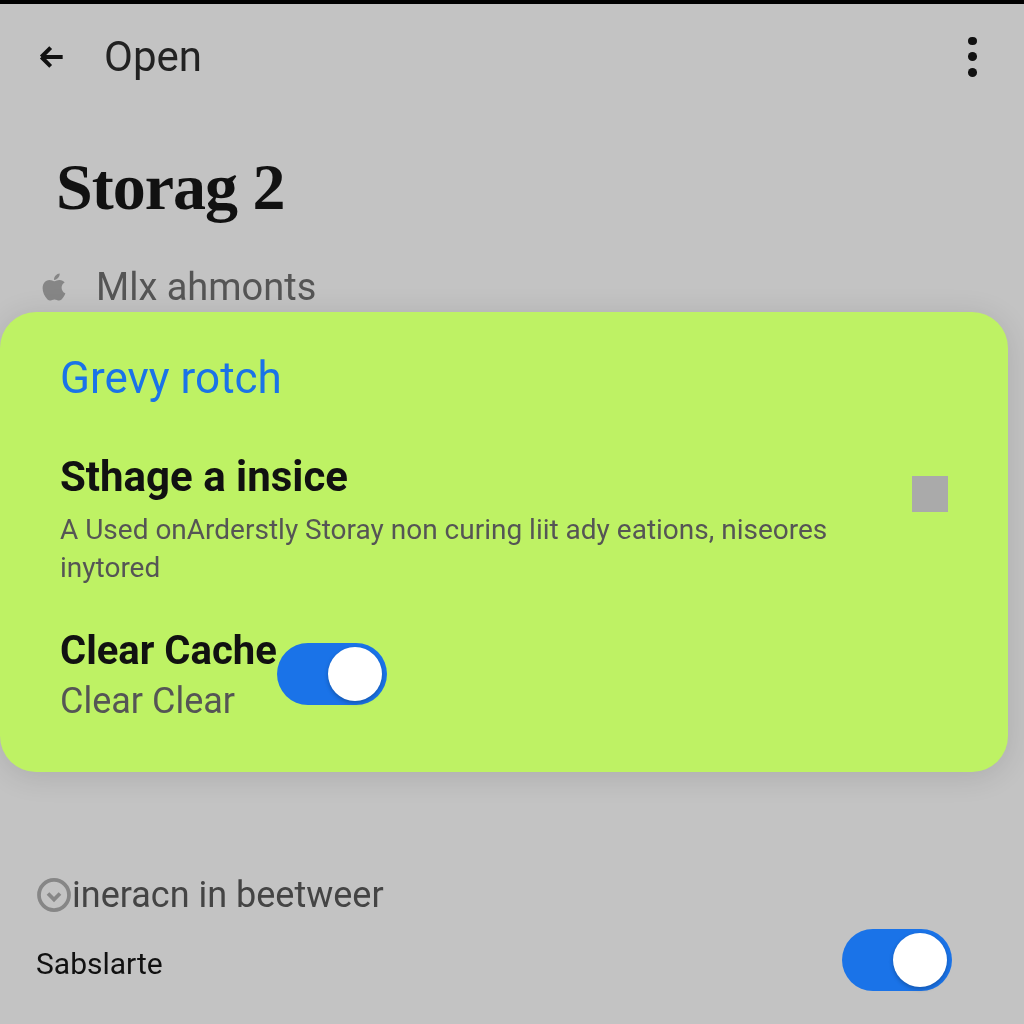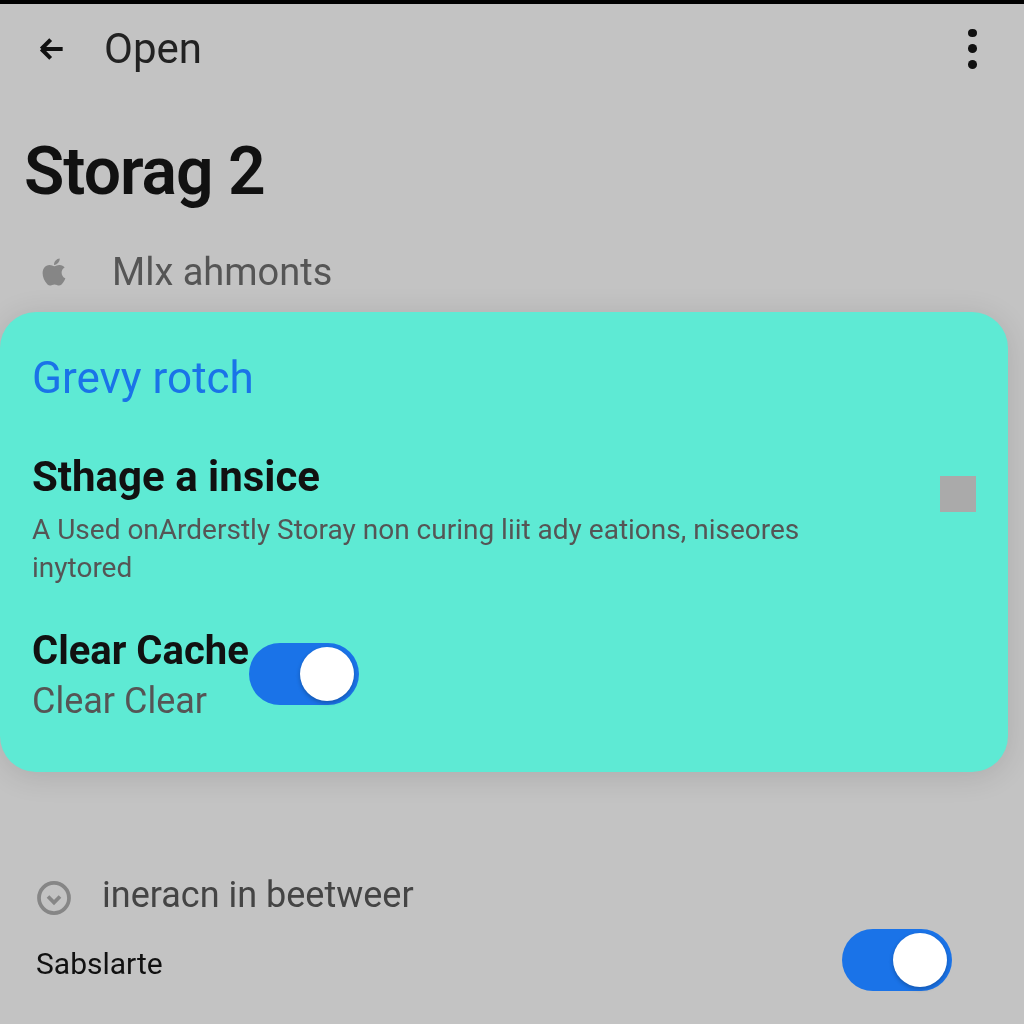--- a/index.html
+++ b/index.html
@@ -8,21 +8,21 @@
       height: 1024px;
       background: #c3c3c3;
       font-family: -apple-system, BlinkMacSystemFont, 'Segoe UI', Roboto, sans-serif;
       position: relative;
       overflow: hidden;
       border-top: 4px solid #000;
     }
     .toolbar {
       display: flex;
       align-items: center;
-      padding: 20px 32px;
+      padding: 28px 32px;
       gap: 32px;
     }
     .back-btn {
       width: 40px;
       height: 40px;
       display: flex;
       align-items: center;
       justify-content: center;
       cursor: pointer;
     }
@@ -52,46 +52,47 @@
     .dot {
       width: 9px;
       height: 9px;
       background: #111;
       border-radius: 50%;
     }
     .page-title {
       font-size: 66px;
       font-weight: 600;
       color: #111;
-      padding: 40px 24px 20px;
+      padding: 40px 56px 20px;
       letter-spacing: -1px;
+      font-family: Liberation Serif, serif;
     }
     .bg-item {
       display: flex;
       align-items: center;
-      gap: 40px;
+      gap: 24px;
       padding: 20px 36px;
     }
     .bg-icon {
       width: 36px;
       height: 36px;
       opacity: 0.55;
     }
     .bg-item-text {
       font-size: 38px;
       color: #555;
     }
     .sheet {
       position: absolute;
       left: 0;
       right: 16px;
       top: 308px;
-      background: #5eead4;
+      background: #bef264;
       border-radius: 36px 36px 36px 36px;
-      padding: 40px 32px 50px;
+      padding: 40px 60px 50px;
       box-shadow: 0 4px 30px rgba(0,0,0,0.12);
     }
     .sheet-title {
       font-size: 44px;
       color: #1a73e8;
       font-weight: 400;
       margin-bottom: 48px;
     }
     .setting-row {
       display: flex;
@@ -160,22 +161,21 @@
     }
     .below-sheet {
       position: absolute;
       left: 0;
       right: 0;
       top: 870px;
       padding: 0 36px;
     }
     .below-row {
       display: flex;
-      align-items: flex-end;
-      gap: 30px;
+      align-items: center;
       margin-bottom: 30px;
     }
     .chevron-icon {
       width: 36px;
       height: 36px;
       opacity: 0.55;
     }
     .below-text {
       font-size: 36px;
       color: #444;

